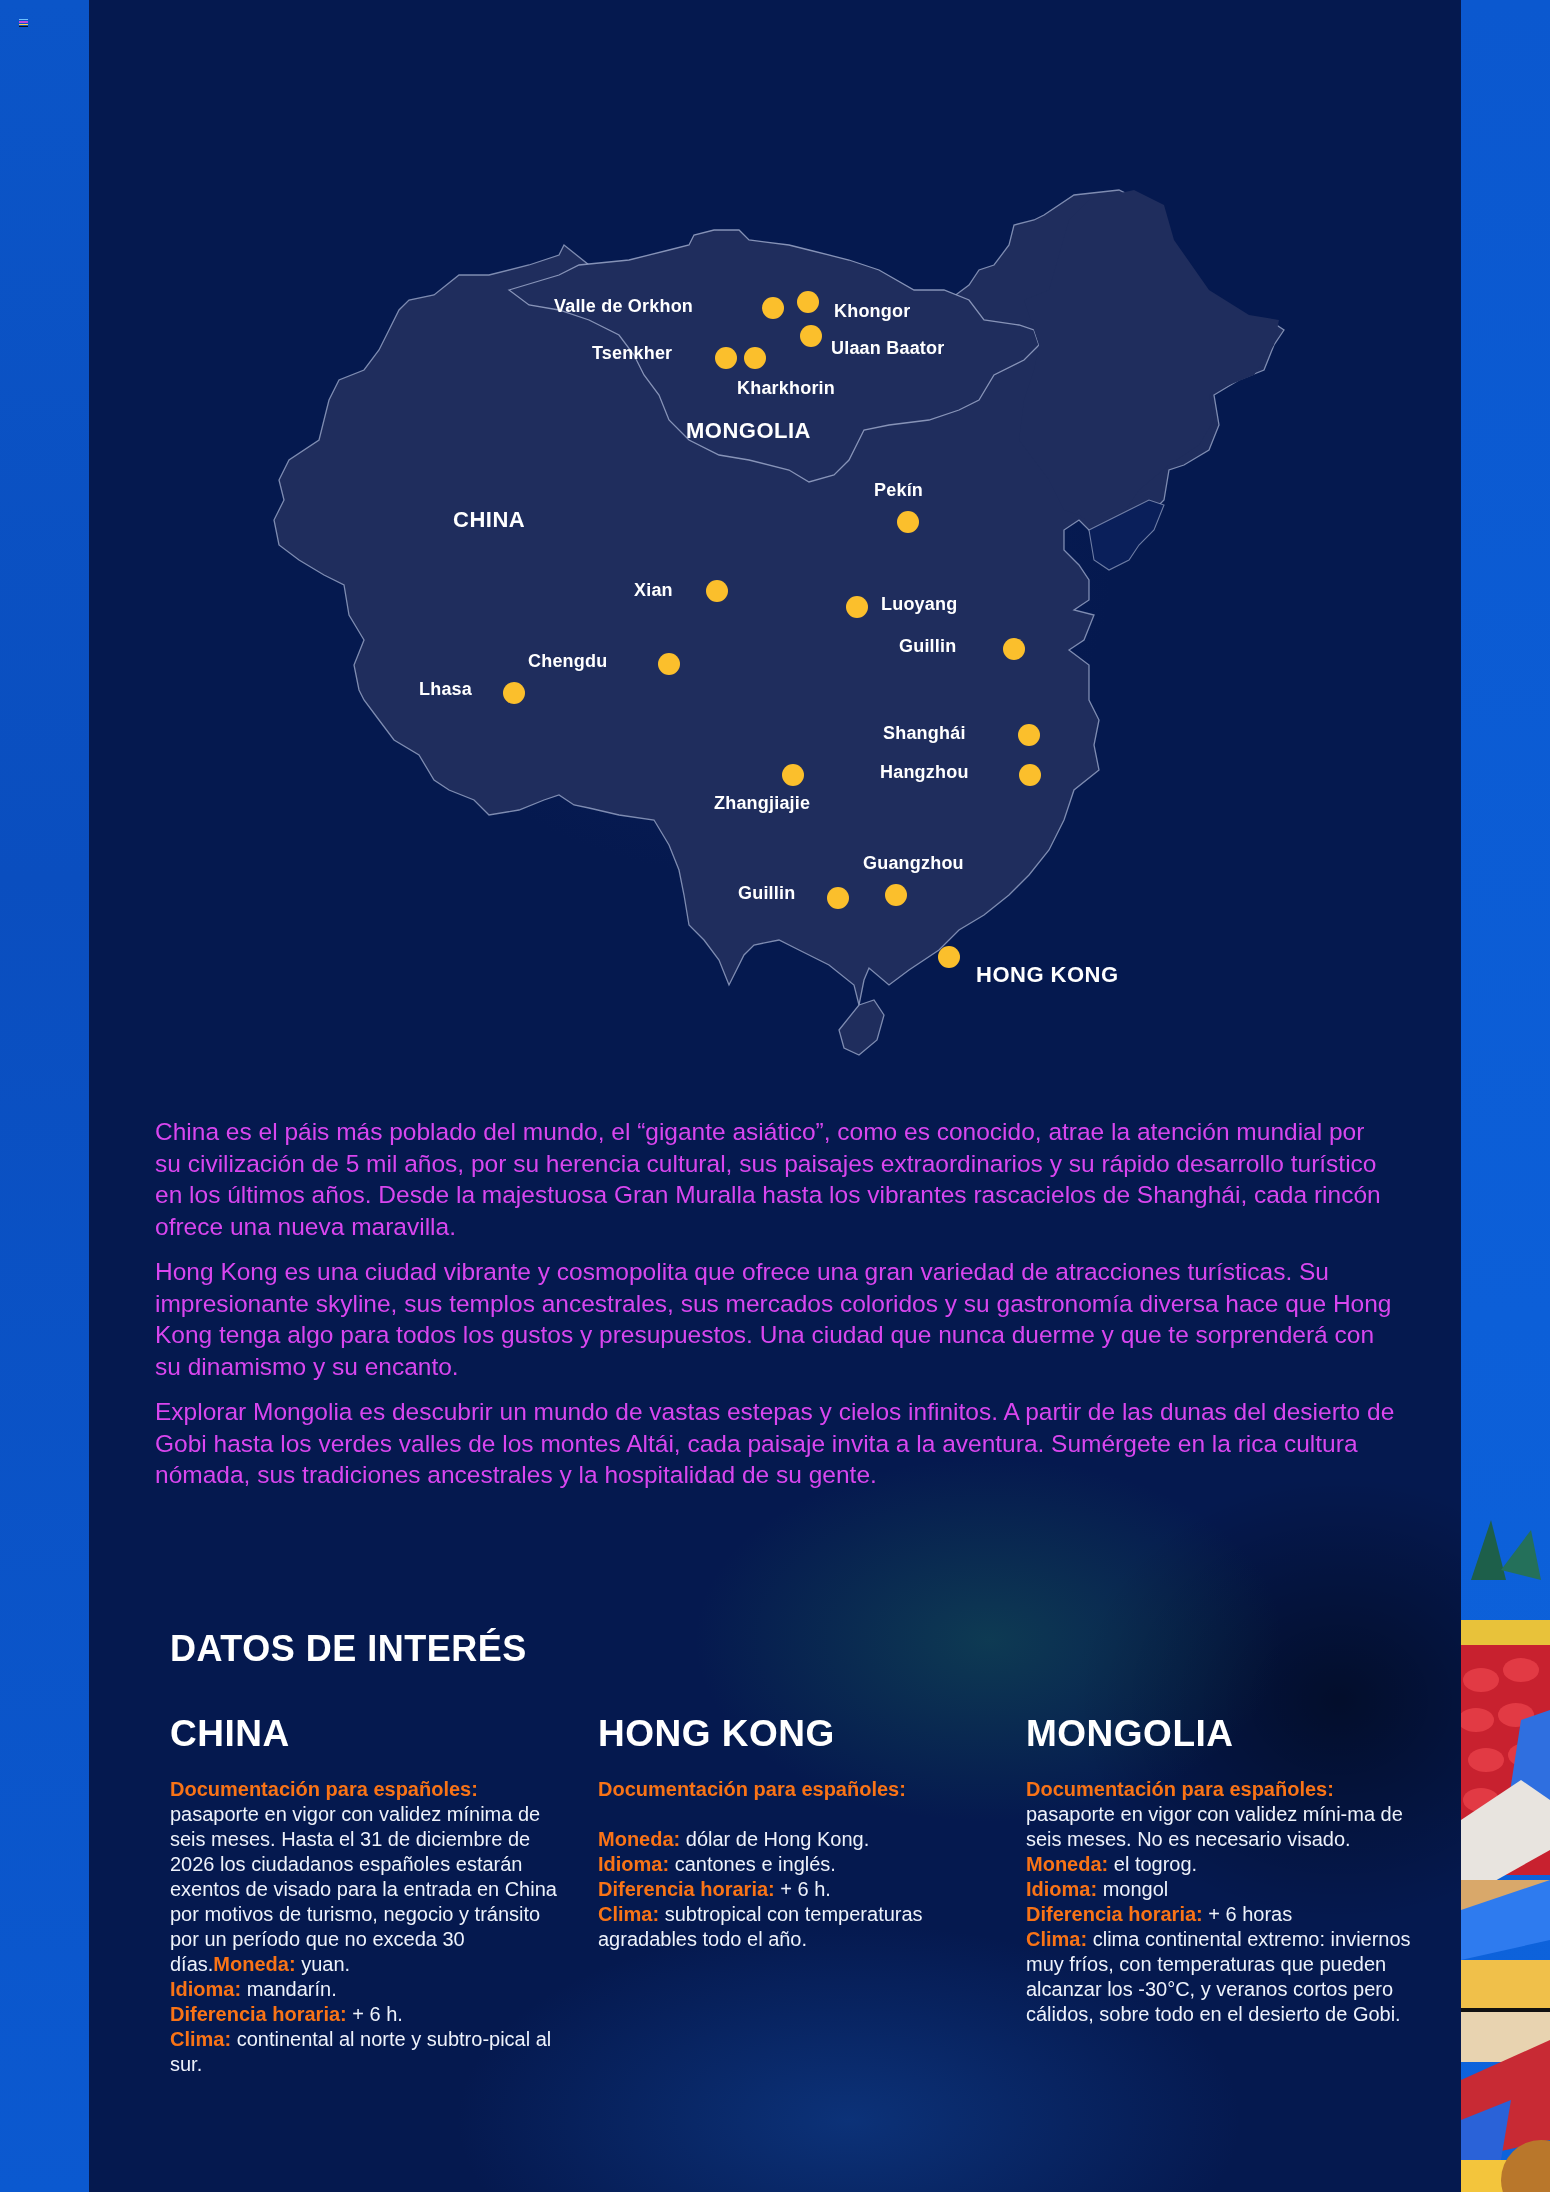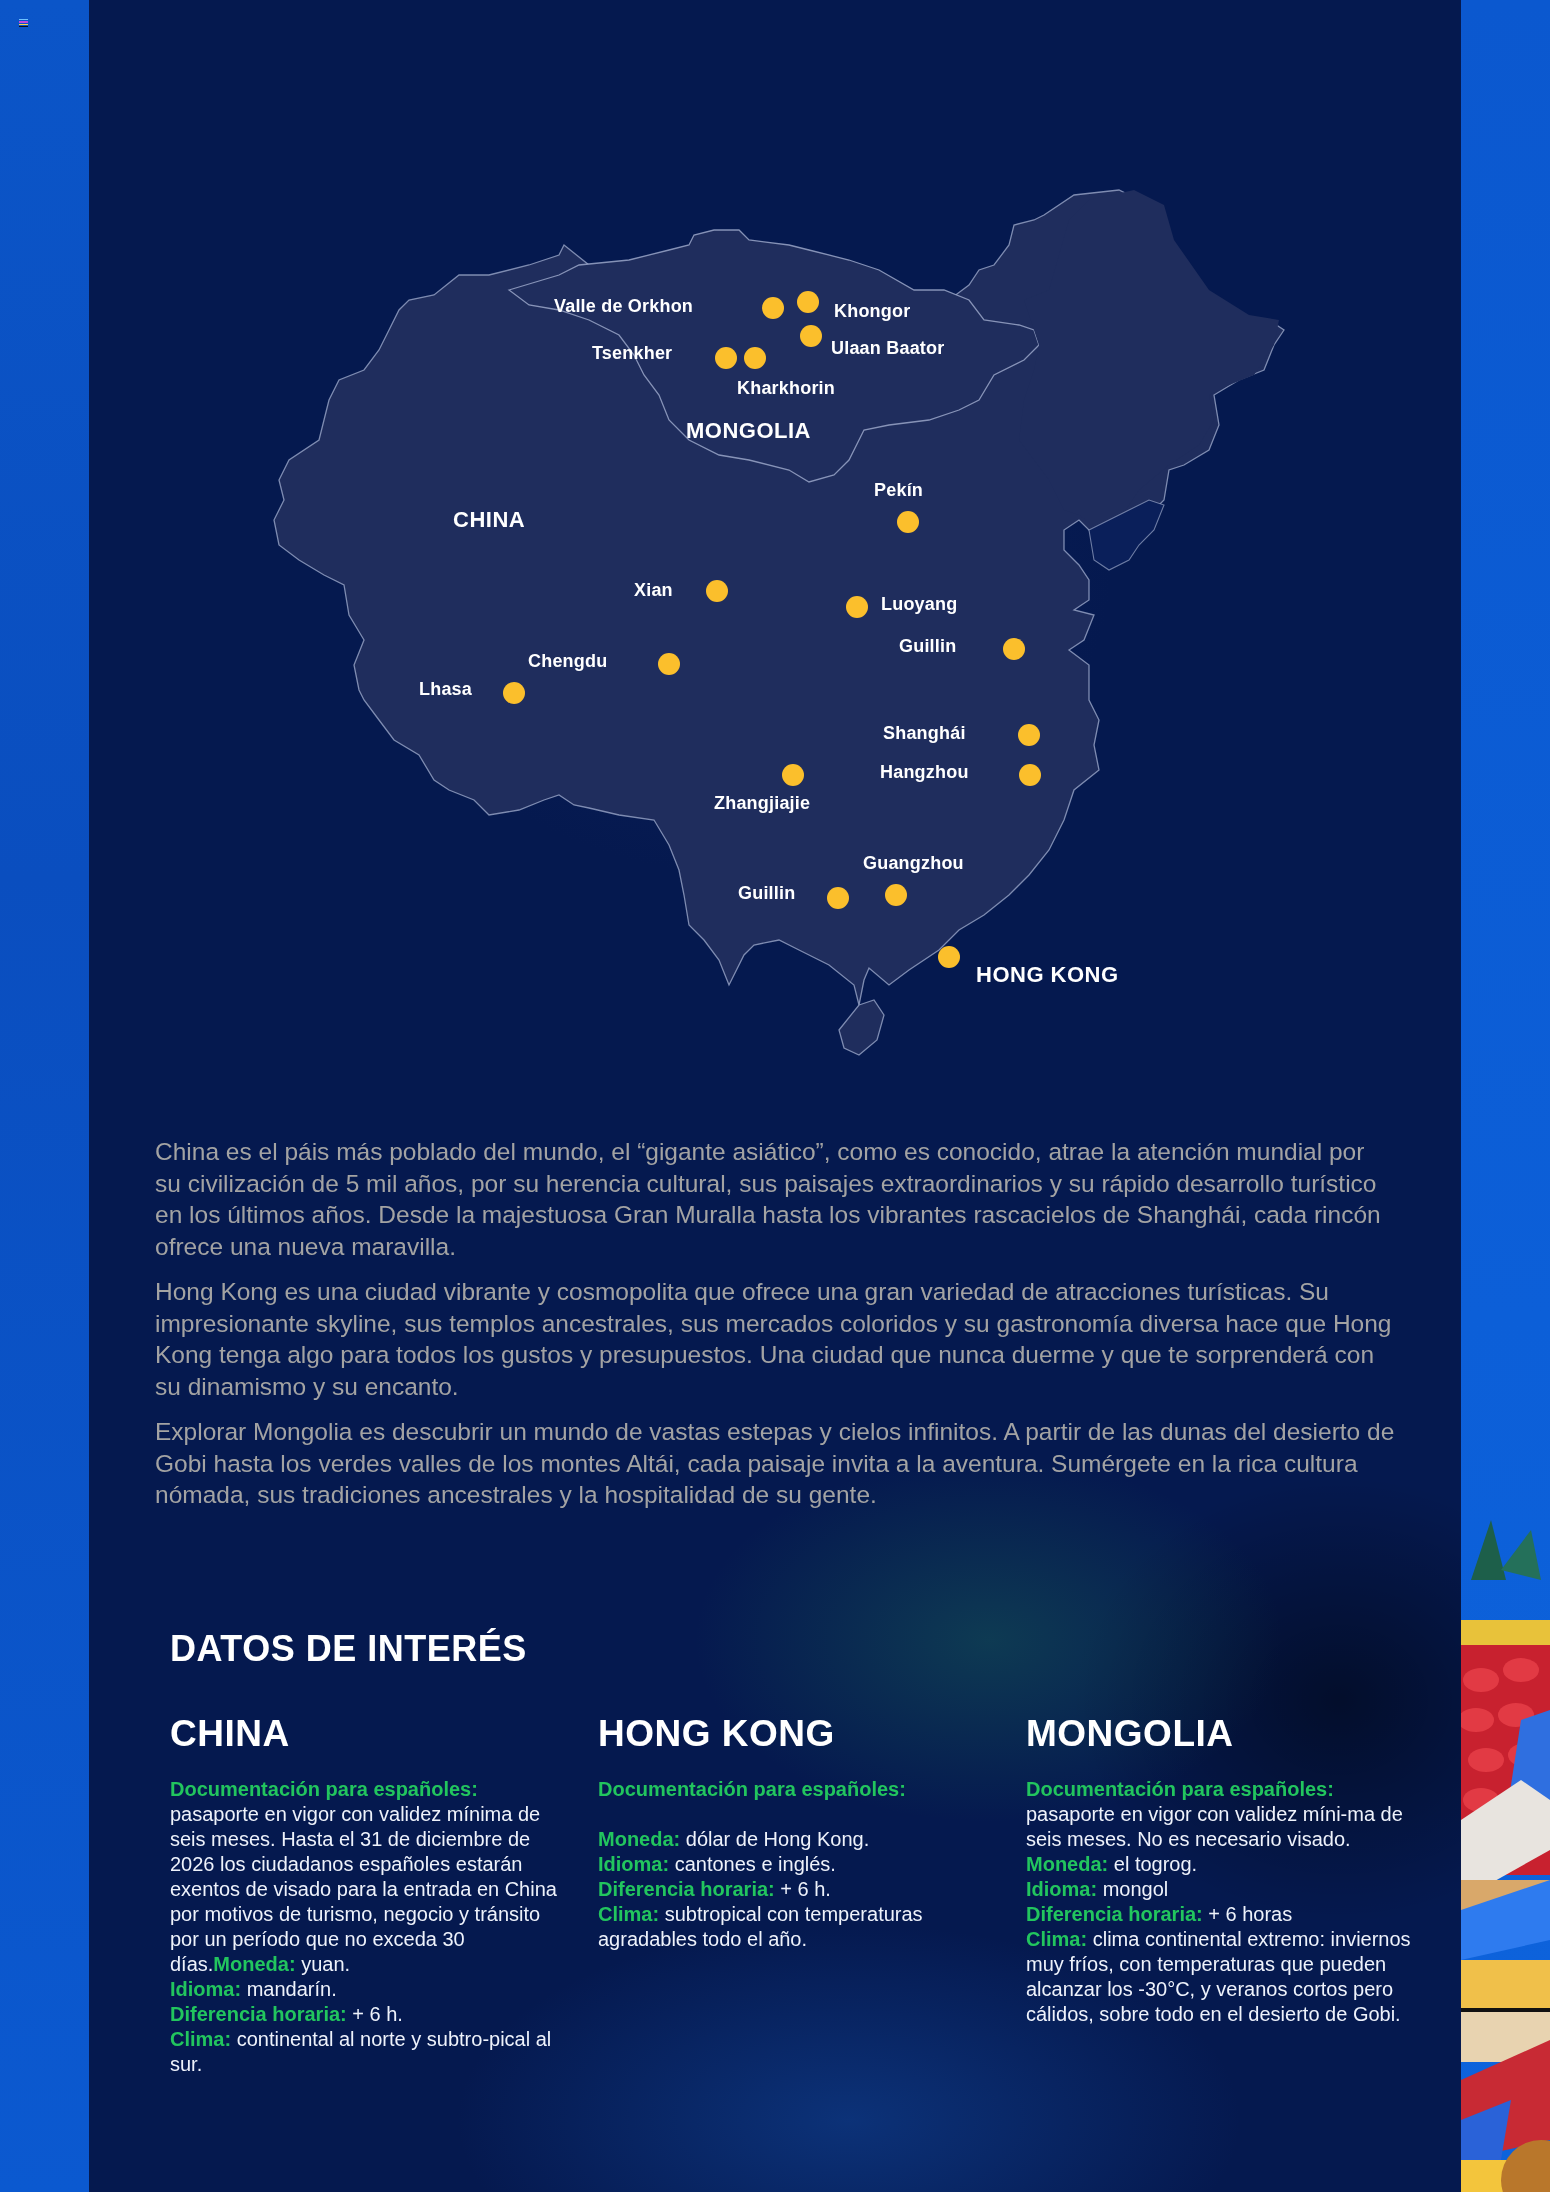--- a/index.html
+++ b/index.html
@@ -43,35 +43,35 @@
     white-space: nowrap; letter-spacing: 0.2px;
   }
   .map-label.country { font-size: 22px; letter-spacing: 0.5px; }
   .dot {
     position: absolute; width: 22px; height: 22px; border-radius: 50%;
     background: #fbbf2c; transform: translate(-50%, -50%);
     cursor: pointer;
   }
   .intro {
     position: absolute; left: 66px; top: 1116px; width: 1240px;
-    font-size: 24.5px; line-height: 31.5px; color: #a3a3a3; margin-top: 20px;
+    font-size: 24.5px; line-height: 31.5px; color: #d946ef;
   }
   .intro p { margin: 0 0 14px 0; }
   .facts-title {
     position: absolute; left: 81px; top: 1628px;
     font-weight: bold; font-size: 36px; letter-spacing: 0.5px; margin: 0;
   }
   .col {
     position: absolute; top: 1713px; width: 390px;
   }
   .col h2 {
     margin: 0 0 22px 0; font-weight: bold; font-size: 37px; letter-spacing: 0.5px;
   }
   .col .facts { font-size: 20px; line-height: 25px; color: #eef2fb; }
-  .col .facts b { color: #22c55e; font-weight: bold; }
+  .col .facts b { color: #f97316; font-weight: bold; }
 </style>
 </head>
 <body>
 
 <div class="left-sky"></div>
 
 <div class="page-menu">
   <span style="background:#6fc3ff"></span>
   <span style="background:#c04ad8"></span>
   <span style="background:#ffd24a"></span>

